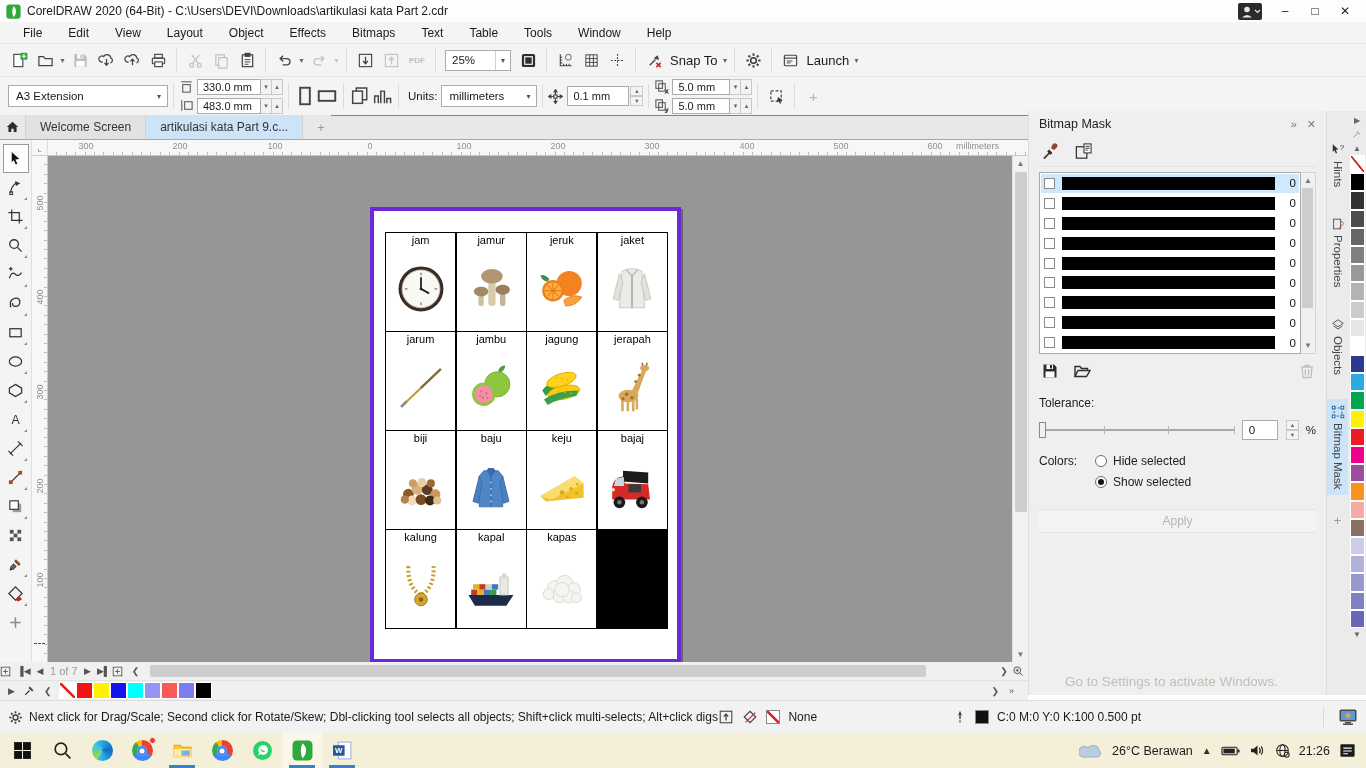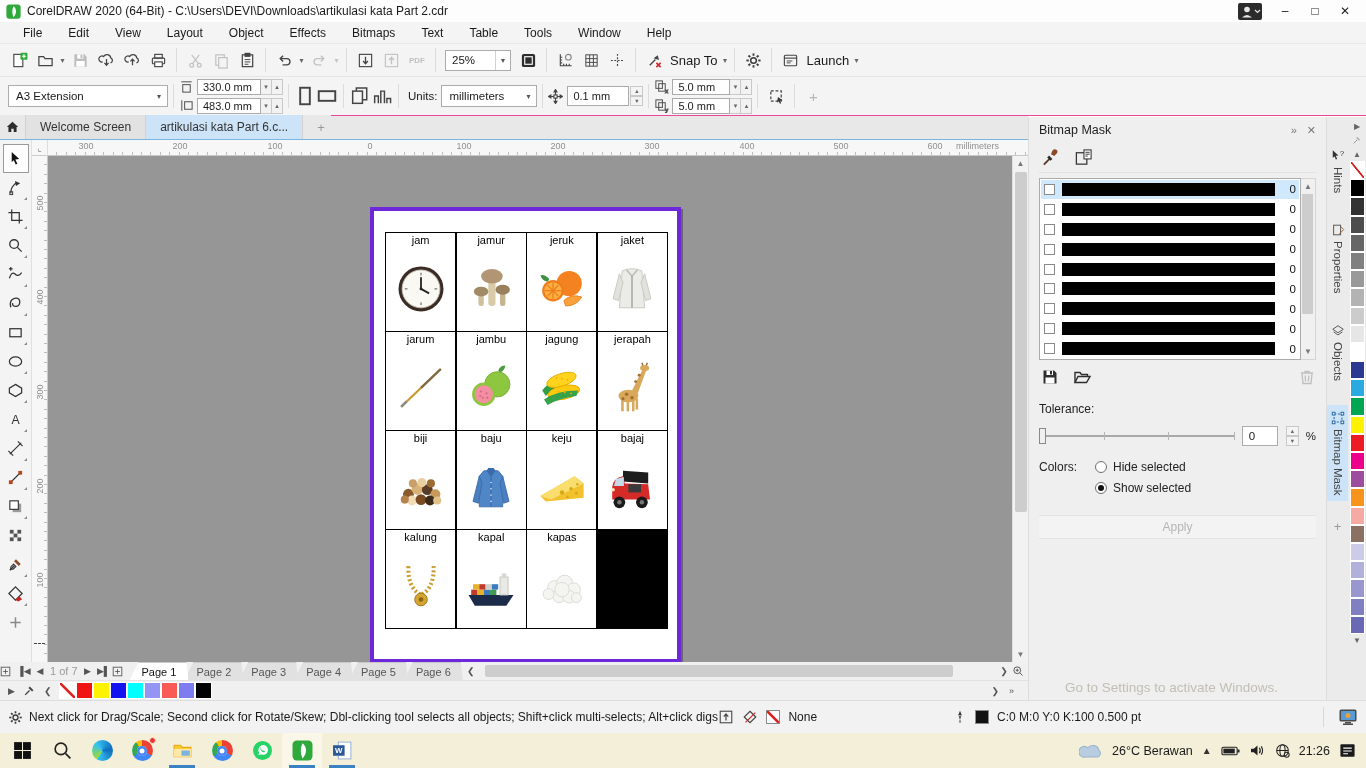--- a/index.html
+++ b/index.html
@@ -69,21 +69,21 @@
   .grid{position:absolute;left:11px;top:21px;width:283px;height:397px;display:grid;grid-template-columns:repeat(4,1fr);grid-template-rows:repeat(4,1fr);background:#000;gap:1.5px;border:1.5px solid #000;}
   .cell{background:#fff;display:flex;flex-direction:column;align-items:center;overflow:hidden;}
   .clabel{font-size:11px;padding-top:1px;color:#000;}
   .cimg{flex:1;display:flex;align-items:center;justify-content:center;width:100%;}
   .cimg svg{width:54px;height:56px;}
   .vscroll{position:absolute;left:1012px;top:16px;width:16px;height:506px;background:#f2f2f2;border-left:1px solid #e0e0e0;}
   .sarrow{height:15px;display:flex;align-items:center;justify-content:center;color:#777;font-size:8px;}
   .vthumb{position:absolute;left:2px;top:16px;width:12px;height:340px;background:#cdcdcd;border-radius:2px;}
 
   
-  .rightside{position:absolute;left:1028px;top:117px;width:338px;height:584px;background:#efefef;}
+  .rightside{position:absolute;left:1028px;top:111px;width:338px;height:584px;background:#efefef;}
   .docker{position:absolute;left:0;top:0;width:298px;height:100%;border-left:1px solid #dcdcdc;display:flex;flex-direction:column;padding:0 10px;}
   .dheader{height:26px;display:flex;align-items:center;}
   .dtitle{font-size:12.5px;color:#222;}
   .dhbtn{color:#777;font-size:11px;margin-left:10px;}
   .dtools{height:30px;display:flex;align-items:center;gap:14px;border-bottom:1px solid #e3e3e3;padding-left:2px;}
   .dtools svg{width:19px;height:19px}
   .masklistwrap{display:flex;margin-top:5px;}
   .masklist{flex:1;border:1px solid #ababab;background:#fff;height:182px;padding:1px;display:flex;flex-direction:column;gap:1px;}
   .mrow{height:19px;display:flex;align-items:center;padding:0 3px;}
   .mrow.sel{background:#cfe8fb;}
@@ -489,21 +489,21 @@
     <span class="tbtn" style="color:#b5b5b5;font-size:15px;">+</span>
   </div>
 
   <div class="tabrow">
     <div class="doctab home">
         <svg width="14" height="14" viewBox="0 0 16 16" fill="#2d2d2d">
           <path d="M8 1.5 L15 8 H13 V14 H9.5 V10 H6.5 V14 H3 V8 H1 Z"></path>
         </svg>
       </div>
     <div class="doctab">Welcome Screen</div>
-    <div class="doctab active">artikulasi kata Part 6.c...</div>
+    <div class="doctab active">artikulasi kata Part 9.c...</div>
     <div class="doctab newtab">+</div>
   </div>
 
   <div class="main">
     <div class="toolbox">
       <div class="tool active">
           <svg viewBox="0 0 18 18">
             <path d="M5 2 L13 9.5 L8.8 10 L11 14.6 L9.2 15.4 L7.2 10.8 L5 12.6 Z" fill="#111"></path>
           </svg>
         </div>
@@ -1129,40 +1129,20 @@
     <span class="pnbtn">◀</span>
     <span class="pncount">1 of 7</span>
     <span class="pnbtn">▶</span>
     <span class="pnbtn">▶▌</span>
     <span class="pnbtn">
         <svg width="11" height="11" viewBox="0 0 14 14" fill="none" stroke="#555" stroke-width="1.1">
           <rect x="1.5" y="1.5" width="11" height="11"></rect>
           <path d="M7 4 v6 M4 7 h6"></path>
         </svg>
       </span>
-    <div class="ptabs">
-        <div class="ptab act">
-          <span>Page 1</span>
-        </div>
-        <div class="ptab">
-          <span>Page 2</span>
-        </div>
-        <div class="ptab">
-          <span>Page 3</span>
-        </div>
-        <div class="ptab">
-          <span>Page 4</span>
-        </div>
-        <div class="ptab">
-          <span>Page 5</span>
-        </div>
-        <div class="ptab">
-          <span>Page 6</span>
-        </div>
-      </div>
     <span class="pnbtn">❮</span>
     <div class="hscroll">
         <div class="hthumb"></div>
       </div>
     <span class="pnbtn">❯</span>
     <span class="pnbtn">
         <svg width="12" height="12" viewBox="0 0 16 16" fill="none" stroke="#555" stroke-width="1.3">
           <circle cx="7" cy="7" r="4.5"></circle>
           <path d="M7 5 v4 M5 7 h4"></path>
           <line x1="10.5" y1="10.5" x2="14" y2="14"></line>

